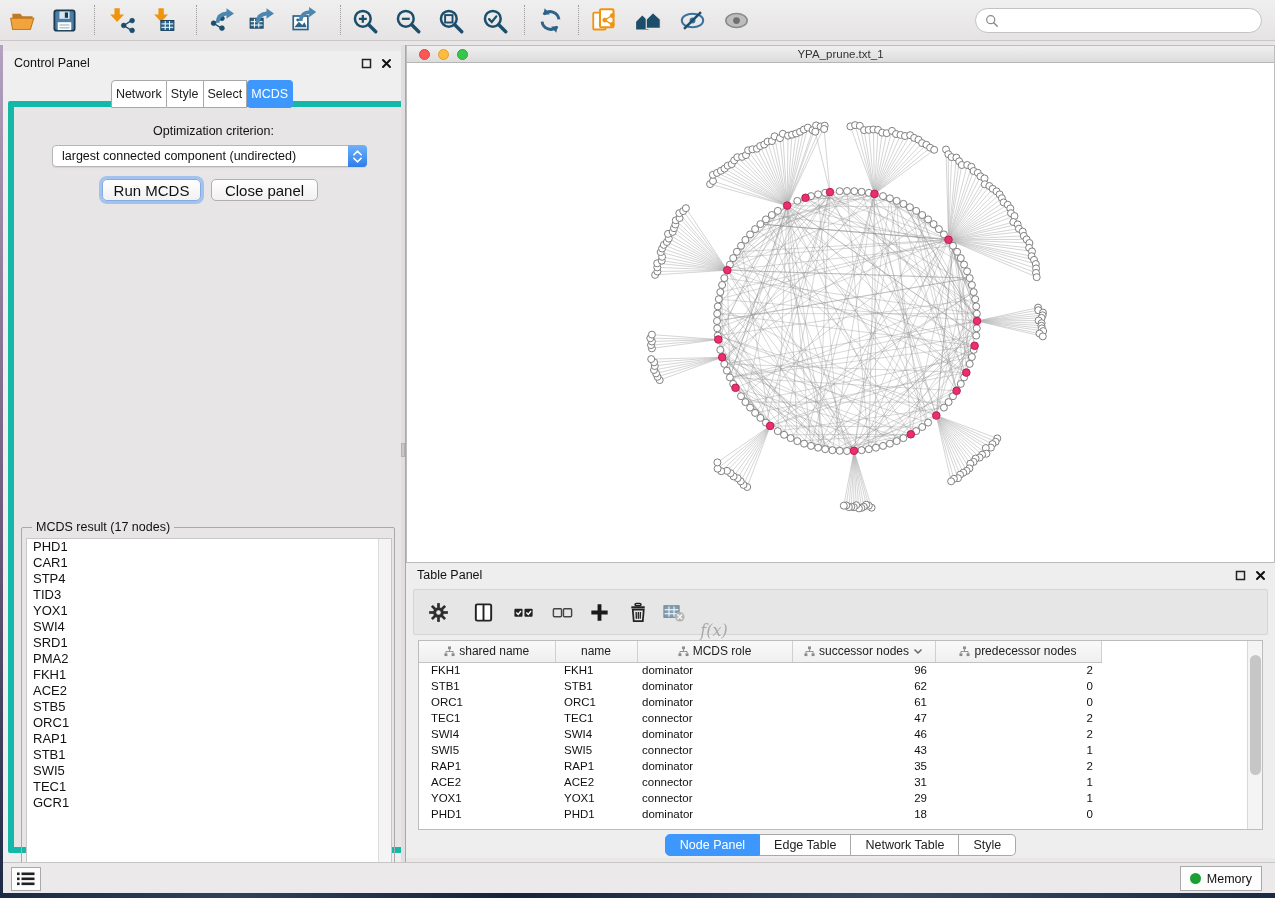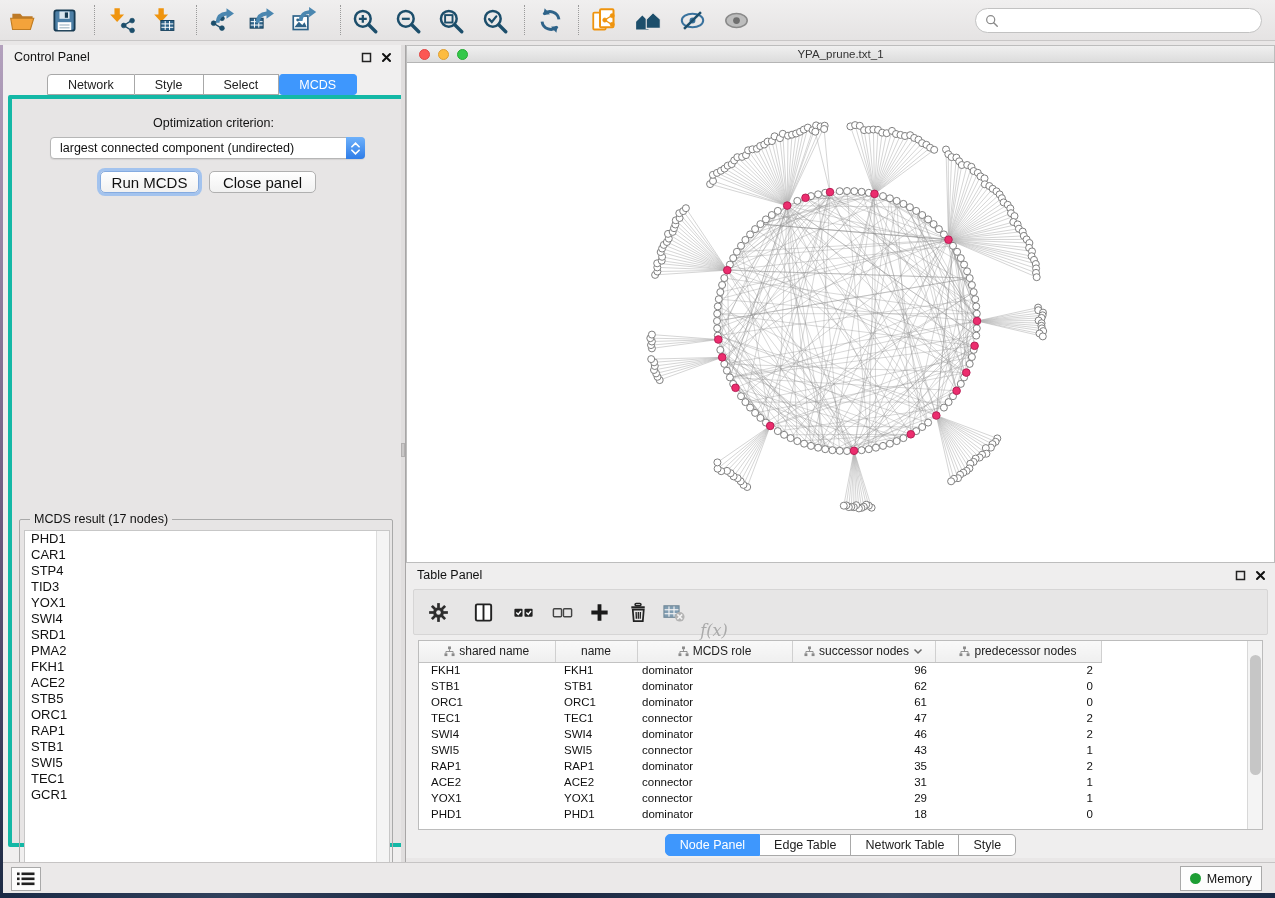--- a/index.html
+++ b/index.html
@@ -19,33 +19,33 @@
   .tb-btn { width:32px; height:32px; display:flex; align-items:center; justify-content:center; flex:none; }
   .tb-btn svg { width:27px; height:27px; }
   .tb-sep { width:1px; height:30px; flex:none; border-left:1px dotted #9a9a9a; }
   #search-wrap { position:absolute; right:13px; top:8px; width:287px; height:25px;
     background:#fff; border:1px solid #c2c2c2; border-radius:13px; display:flex; align-items:center; }
   #search-wrap svg { width:14px; height:14px; margin-left:9px; flex:none; }
   #search-input { border:none; outline:none; background:transparent; flex:1; height:21px;
     font:12px "Liberation Sans",sans-serif; padding:0 8px 0 5px; }
 
   
-  #control-panel { position:absolute; left:3px; top:45px; width:398px; height:817px; background:#f0efef; }
+  #control-panel { position:absolute; left:3px; top:51px; width:398px; height:817px; background:#f0efef; }
   .panel-header { height:24px; display:flex; align-items:center; padding:0 8px 0 11px; }
   .panel-title { font-size:12.5px; color:#111; }
   .panel-header .spacer { flex:1; }
   .win-mini-btn { width:14px; height:14px; display:flex; align-items:center; justify-content:center; margin-left:6px; }
   #cp-tabs { position:absolute; left:0; top:29px; width:100%; height:21px; display:flex; justify-content:center; z-index:2; }
-  .cp-tab { height:21px; padding:0 20px; display:flex; align-items:center; font-size:12.5px; color:#222;
+  .cp-tab { height:28px; padding:0 4px; display:flex; align-items:center; font-size:12.5px; color:#222;
     background:#fff; border:1px solid #a8a8a8; border-left:none; }
   .cp-tab:first-child { border-left:1px solid #a8a8a8; border-radius:4px 0 0 0; }
   .cp-tab.last { border-radius:0 4px 0 0; }
   .cp-tab.active { background:#3e97fd; border-color:#3e97fd; color:#fff; border-radius:4px; }
   #cp-body { position:absolute; left:5px; top:50px; width:411px; height:752px;
-    background:#e7e5e5; border:4px solid #14b8a6; border-radius:2px; }
+    background:#e7e5e5; border:6px solid #14b8a6; border-radius:2px; }
   #opt-label { position:absolute; left:0; top:17px; width:100%; text-align:center; font-size:12.5px; color:#111; }
   #criterion-select { position:absolute; left:38px; top:38px; width:315px; height:22px; background:#fff;
     border:1px solid #b6b6b6; border-radius:4px; display:flex; align-items:center; box-shadow:0 1px 1px rgba(0,0,0,.08); }
   #criterion-select .sel-text { flex:1; font-size:12.5px; color:#111; padding-left:9px; white-space:nowrap; }
   .sel-stepper { width:19px; height:22px; margin-right:-1px; background:linear-gradient(#6eb1fb,#2f7de8);
     border-radius:0 4px 4px 0; display:flex; flex-direction:column; align-items:center; justify-content:center; gap:1px; }
   .sel-stepper svg { width:9px; height:6px; }
   .cp-btn { position:absolute; top:72px; height:22px; background:linear-gradient(#ffffff,#f1f1f1);
     border:1px solid #b0b0b0; border-radius:5px; font-size:15px; color:#111;
     display:flex; align-items:center; justify-content:center; }

